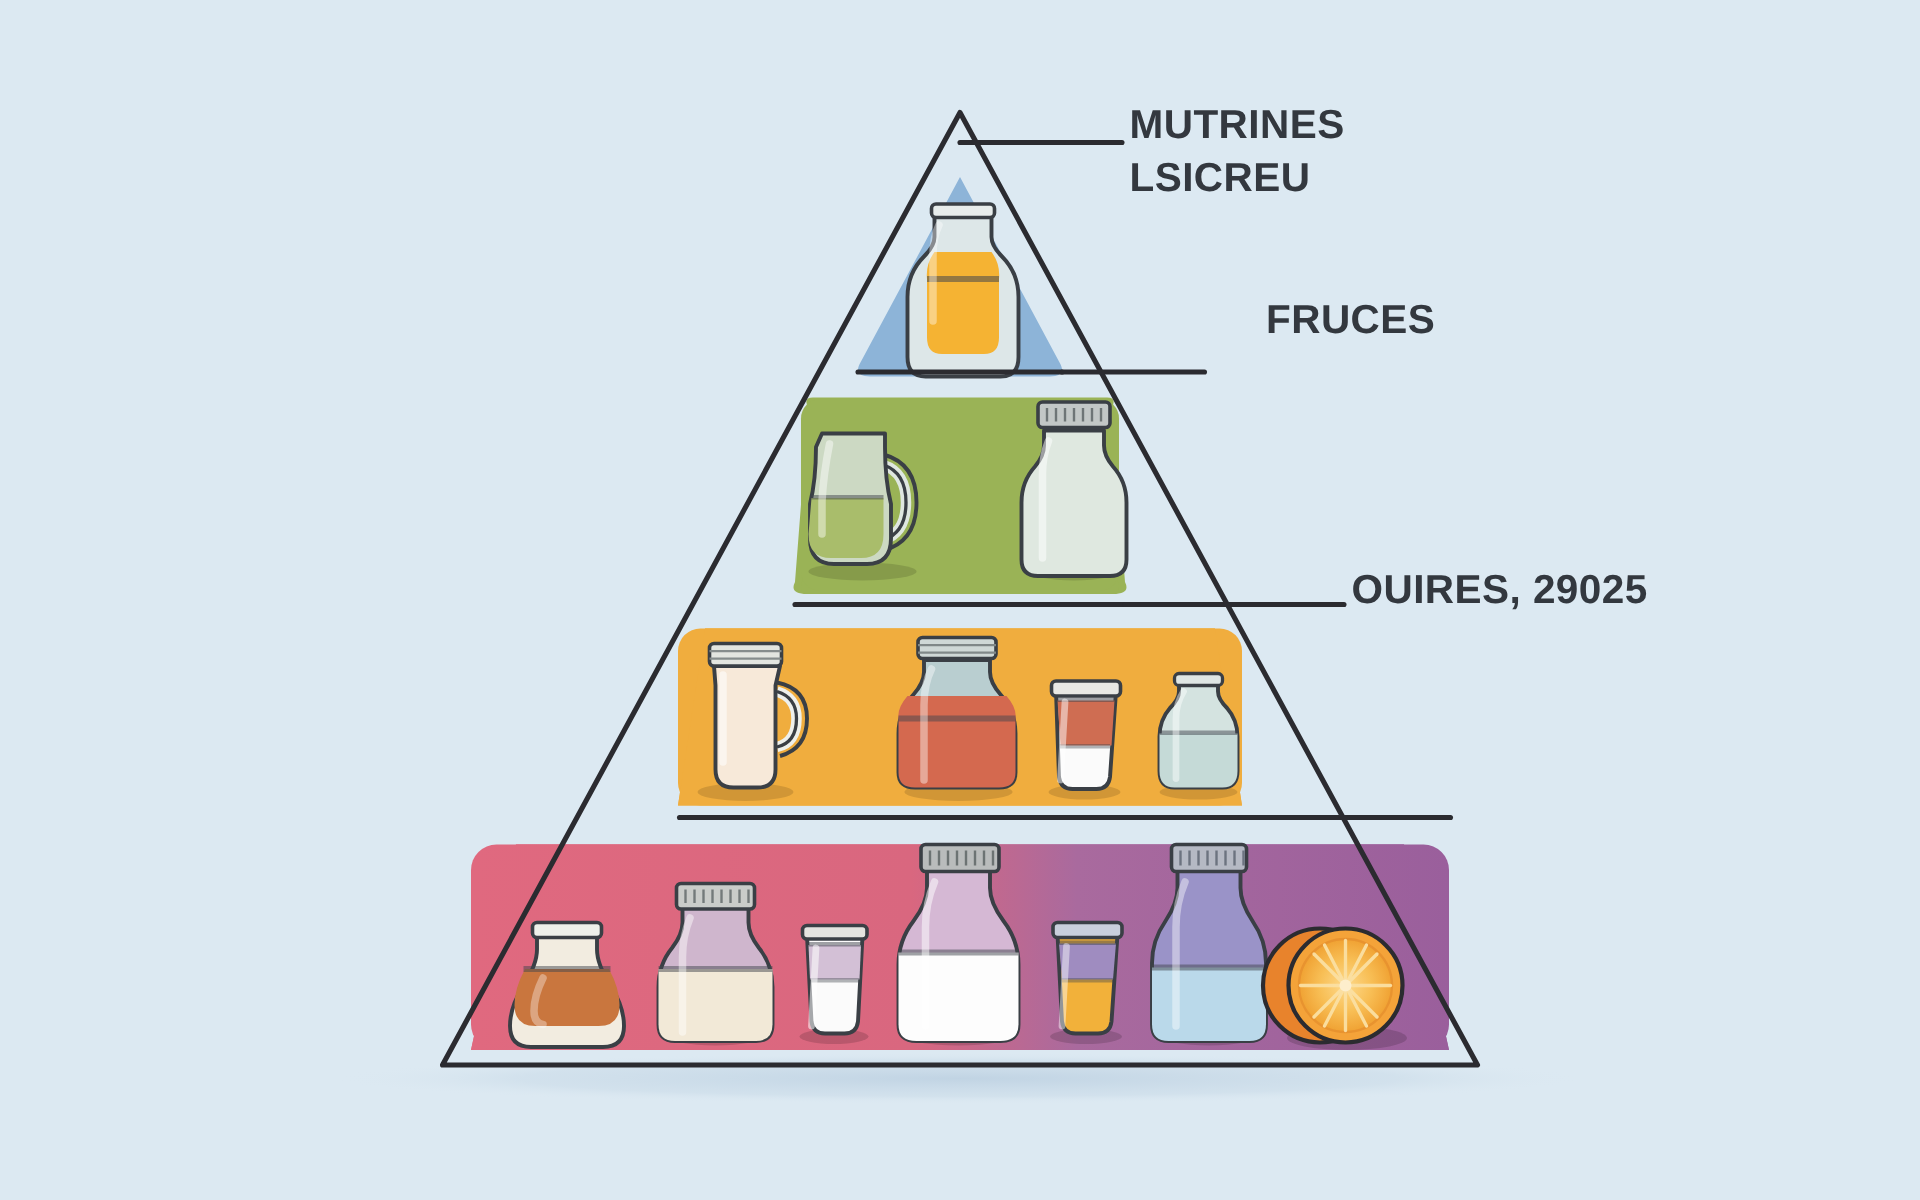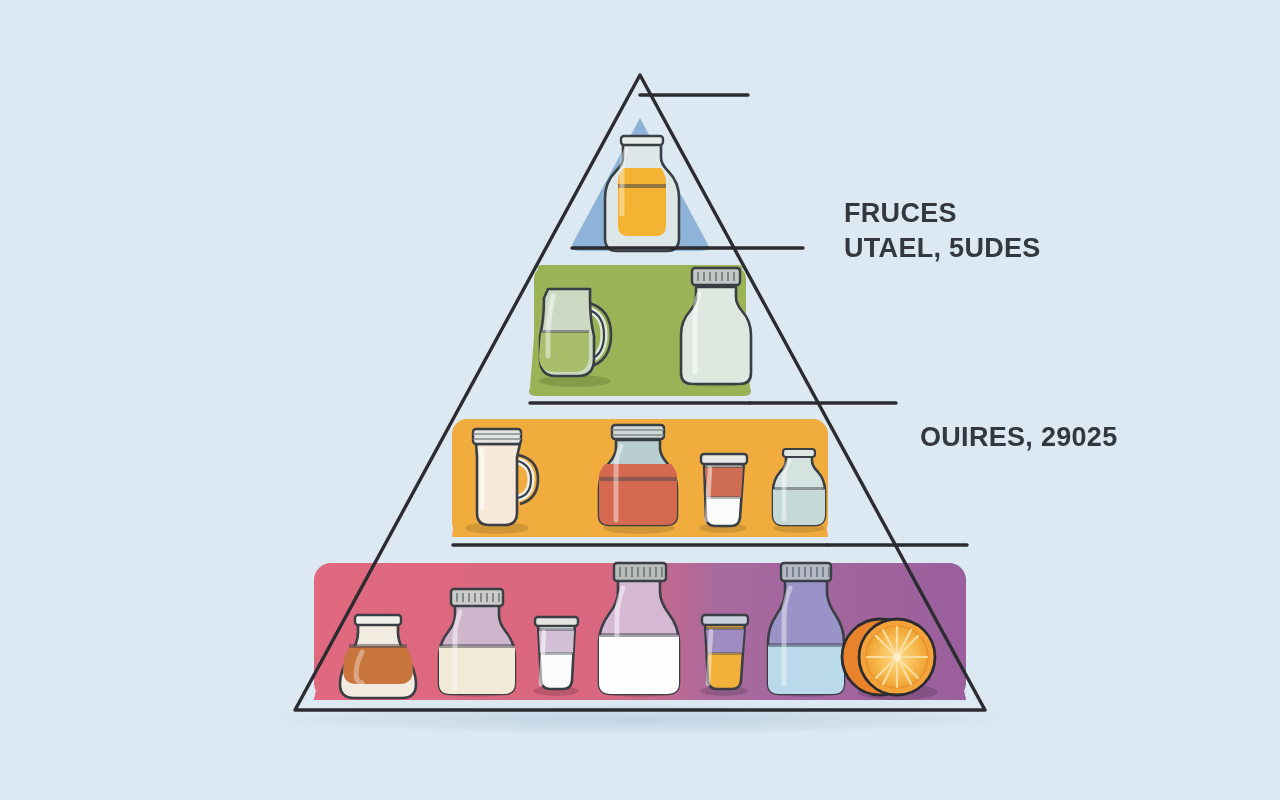--- a/index.html
+++ b/index.html
@@ -28,21 +28,21 @@
     font-family: "Liberation Sans", sans-serif;
     font-weight: 700;
     font-size: 27px;
     line-height: 1.28;
     letter-spacing: 0.3px;
     white-space: nowrap;
   }
   .callout .line { display: block; }
   #callout-0 { left: 753px; top: 66px; }
   #callout-1 { left: 844px; top: 196px; }
-  #callout-2 { left: 920px; top: 376px; margin-top: 44px; }
+  #callout-2 { left: 901px; top: 376px; }
   #callout-3 { left: 972px; top: 466px; }
 </style>
 </head>
 <body>
 
 <div id="stage">
 
   <svg id="pyramid-svg" viewBox="0 0 1280 800">
     <defs>
       <linearGradient id="baseGrad" x1="0" y1="0" x2="1" y2="0">
@@ -290,24 +290,27 @@
     </g>
 
     <g stroke="#2b2b30" stroke-width="3.4" stroke-linecap="round">
       <line x1="640" y1="95" x2="748" y2="95"></line>
       <line x1="708" y1="248" x2="803" y2="248"></line>
       <line x1="750" y1="403" x2="896" y2="403"></line>
       <line x1="827" y1="545" x2="967" y2="545"></line>
     </g>
   </svg>
 
+  <div class="callout" id="callout-0">
+    <span class="line">MUTRINES</span>
+    <span class="line">LSICREU</span>
+  </div>
 
   <div class="callout" id="callout-1">
     <span class="line">FRUCES</span>
-    <span class="line">UTAEL, 5UDES</span>
   </div>
 
   <div class="callout" id="callout-2">
     <span class="line">OUIRES, 29025</span>
   </div>
 
 
 </div>
 
 </body></html>

